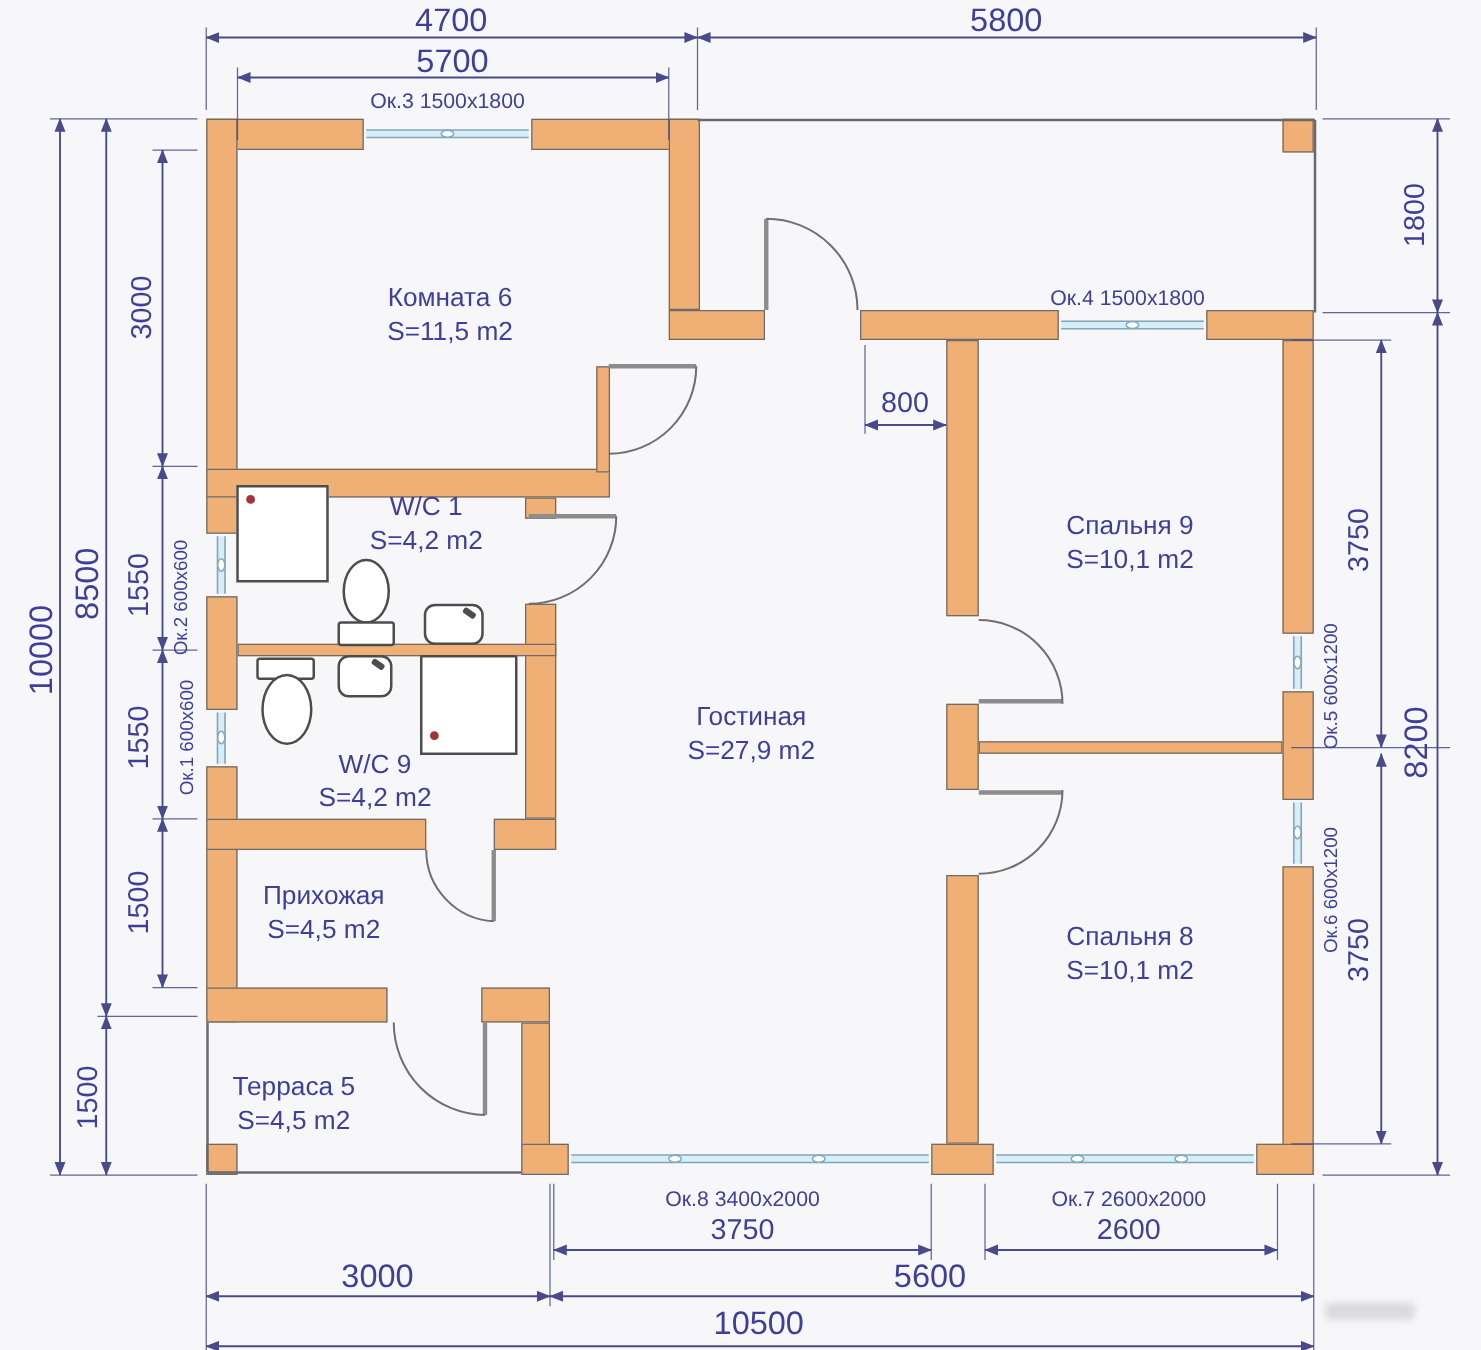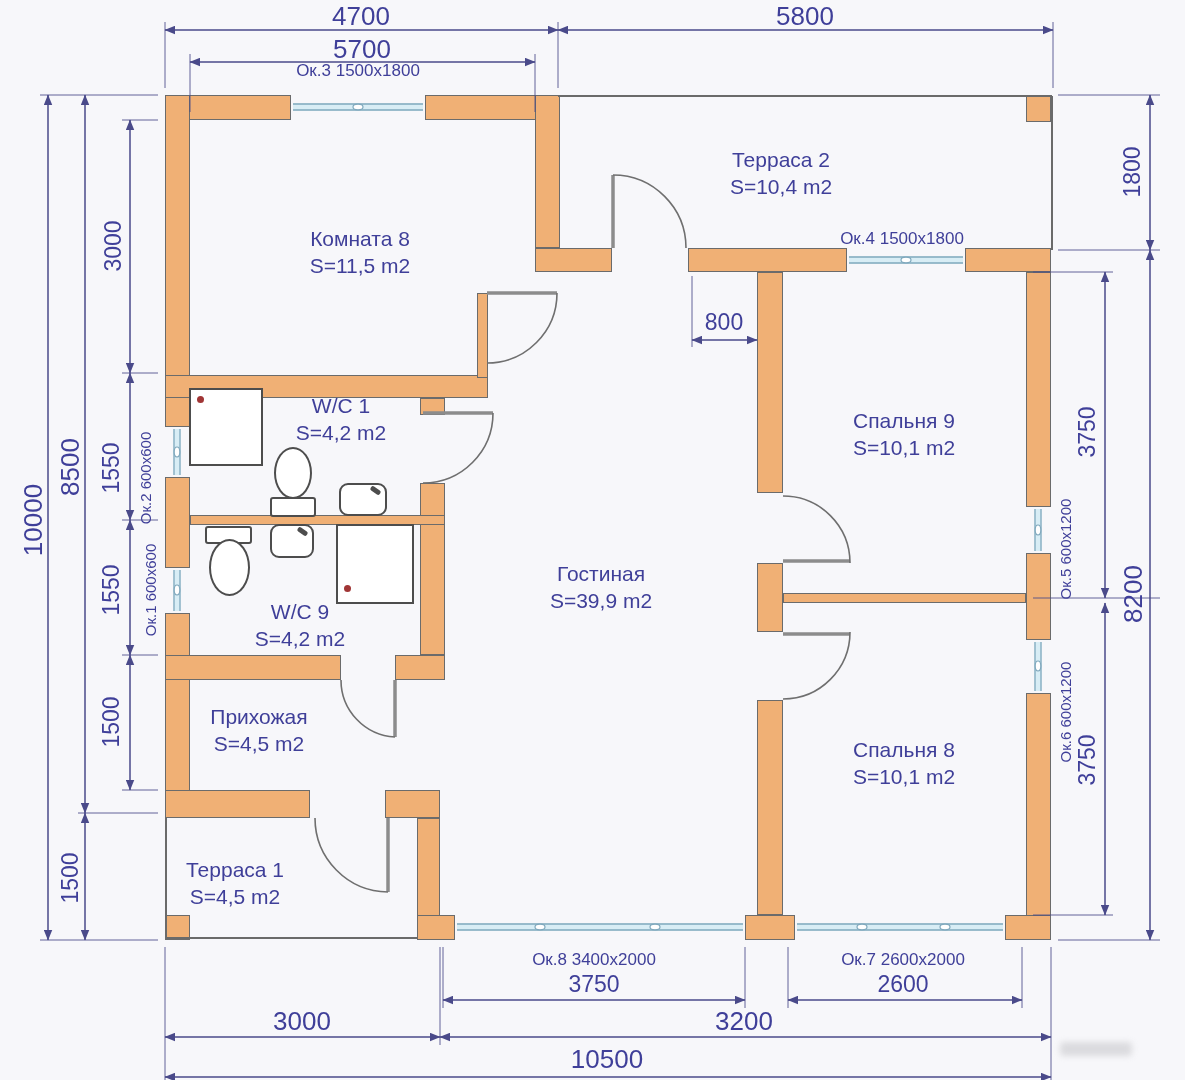--- a/index.html
+++ b/index.html
@@ -240,65 +240,61 @@
   <div class="lbl dim-sm v" style="left:111px;top:590px">1550</div>
   <div class="lbl dim-sm v" style="left:111px;top:722px">1500</div>
   <div class="lbl dim-sm v" style="left:70px;top:878px">1500</div>
   <div class="lbl dim-sm v" style="left:1132px;top:172px">1800</div>
   <div class="lbl dim v" style="left:1133px;top:594px">8200</div>
   <div class="lbl dim-sm v" style="left:1087px;top:432px">3750</div>
   <div class="lbl dim-sm v" style="left:1087px;top:760px">3750</div>
   <div class="lbl dim-sm" style="left:594px;top:984px">3750</div>
   <div class="lbl dim-sm" style="left:903px;top:984px">2600</div>
   <div class="lbl dim" style="left:302px;top:1021px">3000</div>
-  <div class="lbl dim" style="left:744px;top:1021px">3200</div>
+  <div class="lbl dim" style="left:744px;top:1021px">5600</div>
   <div class="lbl dim" style="left:607px;top:1059px">10500</div>
   <div class="lbl dim-sm" style="left:724px;top:322px">800</div>
 
-  <div class="lbl win-lbl" style="left:358px;top:71px">Ок.3 1500x1800</div>
+  <div class="lbl win-lbl" style="left:358px;top:81px">Ок.3 1500x1800</div>
   <div class="lbl win-lbl" style="left:902px;top:239px">Ок.4 1500x1800</div>
   <div class="lbl win-lbl-sm v" style="left:145px;top:478px">Ок.2 600x600</div>
   <div class="lbl win-lbl-sm v" style="left:150px;top:590px">Ок.1 600x600</div>
   <div class="lbl win-lbl-sm v" style="left:1065px;top:549px">Ок.5 600x1200</div>
   <div class="lbl win-lbl-sm v" style="left:1065px;top:712px">Ок.6 600x1200</div>
   <div class="lbl win-lbl" style="left:594px;top:960px">Ок.8 3400x2000</div>
   <div class="lbl win-lbl" style="left:903px;top:960px">Ок.7 2600x2000</div>
 
   <div class="room-lbl" style="left:360px;top:252px">
-    <div>Комната 8</div>
+    <div>Комната 6</div>
     <div>S=11,5 m2</div>
   </div>
   <div class="room-lbl" style="left:341px;top:419px">
     <div>W/C 1</div>
     <div>S=4,2 m2</div>
   </div>
   <div class="room-lbl" style="left:300px;top:625px">
     <div>W/C 9</div>
     <div>S=4,2 m2</div>
   </div>
   <div class="room-lbl" style="left:259px;top:730px">
     <div>Прихожая</div>
     <div>S=4,5 m2</div>
   </div>
   <div class="room-lbl" style="left:601px;top:587px">
     <div>Гостиная</div>
-    <div>S=39,9 m2</div>
+    <div>S=27,9 m2</div>
   </div>
   <div class="room-lbl" style="left:904px;top:434px">
     <div>Спальня 9</div>
     <div>S=10,1 m2</div>
   </div>
   <div class="room-lbl" style="left:904px;top:763px">
     <div>Спальня 8</div>
     <div>S=10,1 m2</div>
   </div>
   <div class="room-lbl" style="left:235px;top:883px">
-    <div>Терраса 1</div>
+    <div>Терраса 5</div>
     <div>S=4,5 m2</div>
   </div>
-  <div class="room-lbl" style="left:781px;top:173px">
-    <div>Терраса 2</div>
-    <div>S=10,4 m2</div>
-  </div>
 
   <div class="watermark" style="left:1060px;top:1042px"></div>
 
 </div>
 
 </body></html>

